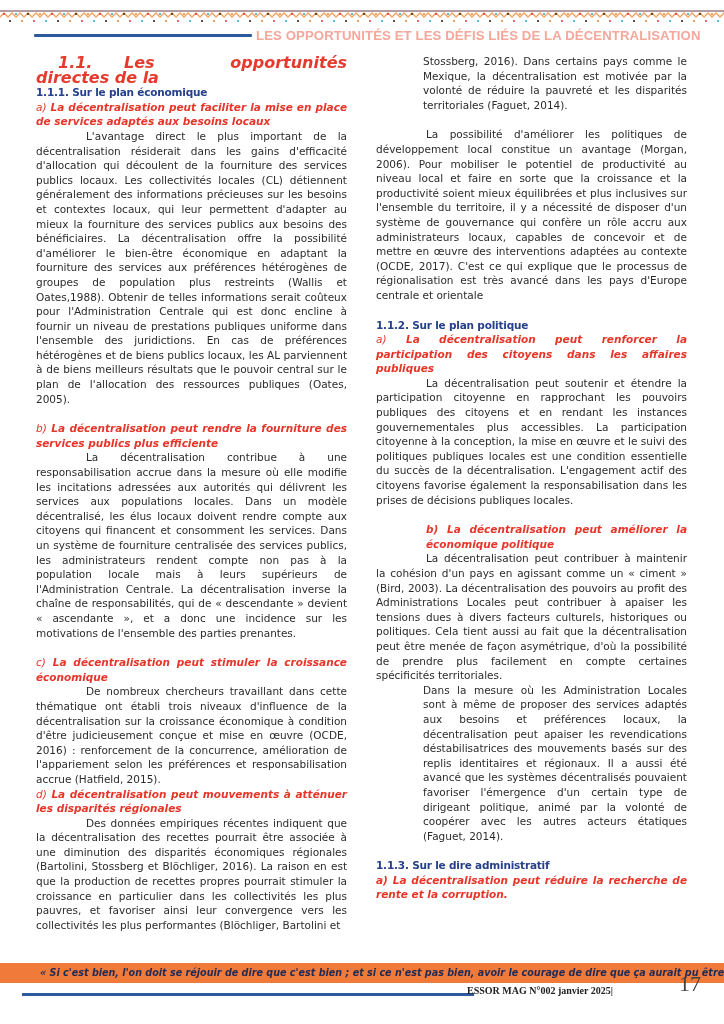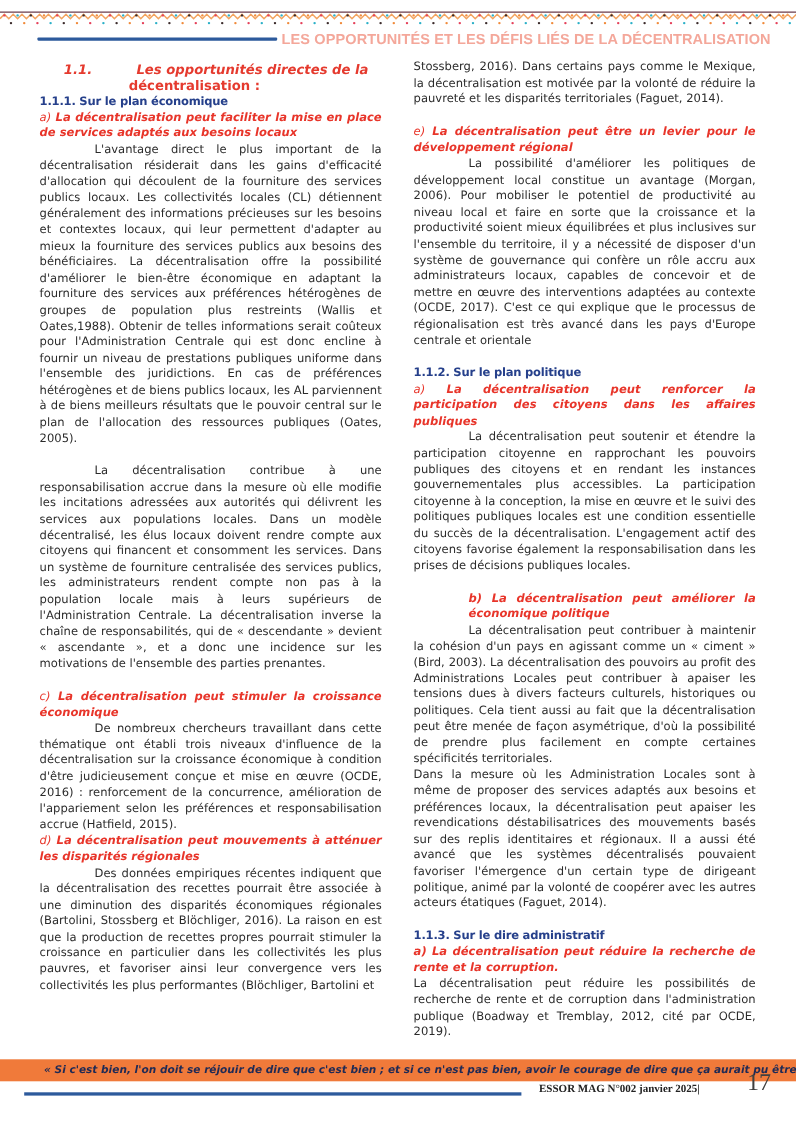--- a/index.html
+++ b/index.html
@@ -6,35 +6,35 @@
   body { width: 724px; height: 1024px; position: relative; overflow: hidden; font-family: "DejaVu Sans", sans-serif; color: #2b2b2b; }
 
   .border-top { position: absolute; left: 0; top: 0; width: 724px; height: 26px; }
   .header-line { position: absolute; left: 34px; top: 34px; width: 218px; height: 3px; background: #2d5a9c; border-radius: 1px; }
   .header-title { position: absolute; left: 256px; top: 28px; font-family: "Liberation Sans", sans-serif; font-weight: bold; font-size: 13.2px; letter-spacing: 0.1px; color: #f4a79a; white-space: nowrap; }
 
   .col { position: absolute; top: 56px; width: 311px; font-size: 10.5px; line-height: 14.6px; text-align: justify; }
   .col-left { left: 36px; }
   .col-right { left: 376px; top: 54px; }
 
-  .h11 { color: #e53a2e; font-weight: bold; font-style: italic; font-size: 12px; line-height: 14.6px; }
+  .h11 { color: #e53a2e; font-weight: bold; font-style: italic; font-size: 16px; line-height: 14.6px; }
   .h11 .num { display: inline-block; width: 88px; padding-left: 22px; box-sizing: border-box; }
   .h11 .l2 { padding-left: 81px; font-style: normal; }
   .h111 { color: #26408b; font-weight: bold; font-size: 10.5px; line-height: 14.6px; letter-spacing: -0.2px; }
   .sub { color: #e8352a; font-weight: bold; font-style: italic; line-height: 14.6px; }
   .sub .letter { font-weight: normal; }
   .sub.indent { padding-left: 50px; }
   .para { text-indent: 50px; margin: 0; }
-  .para.noind { text-indent: 0; }
+  .para.noind { text-indent: 0; margin-left: 47px; }
   .gap { height: 15px; }
 
   .quote-bar { position: absolute; left: 0; top: 963px; width: 724px; height: 20px; background: #f07a3a; }
   .quote-text { position: absolute; left: 40px; top: 965px; width: 640px; color: #1f2a55; font-weight: bold; font-style: italic; font-size: 9.6px; line-height: 16px; white-space: nowrap; text-align: center; }
   .footer-line { position: absolute; left: 22px; top: 993px; width: 452px; height: 3px; background: #2d5a9c; }
-  .footer-mag { position: absolute; left: 490px; top: 985px; font-family: "Liberation Serif", serif; font-weight: bold; font-size: 10px; color: #222; white-space: nowrap; }
+  .footer-mag { position: absolute; left: 467px; top: 985px; font-family: "Liberation Serif", serif; font-weight: bold; font-size: 10px; color: #222; white-space: nowrap; }
   .page-num { position: absolute; left: 679px; top: 971px; font-family: "Liberation Serif", serif; font-size: 22px; color: #404040; }
 </style>
 </head>
 <body>
 
 <svg class="border-top" viewBox="0 0 724 26" preserveAspectRatio="none">
   <line x1="0" y1="11" x2="724" y2="11" stroke="#6b3b4a" stroke-width="1.2"></line>
   <g id="zig">
       <path d="M0 17 L4 13 L8 17 L12 13 L16 17 L20 13 L24 17 L28 13 L32 17 L36 13 L40 17 L44 13 L48 17 L52 13 L56 17 L60 13 L64 17 L68 13 L72 17 L76 13 L80 17 L84 13 L88 17 L92 13 L96 17 L100 13 L104 17 L108 13 L112 17 L116 13 L120 17 L124 13 L128 17 L132 13 L136 17 L140 13 L144 17 L148 13 L152 17 L156 13 L160 17 L164 13 L168 17 L172 13 L176 17 L180 13 L184 17 L188 13 L192 17 L196 13 L200 17 L204 13 L208 17 L212 13 L216 17 L220 13 L224 17 L228 13 L232 17 L236 13 L240 17 L244 13 L248 17 L252 13 L256 17 L260 13 L264 17 L268 13 L272 17 L276 13 L280 17 L284 13 L288 17 L292 13 L296 17 L300 13 L304 17 L308 13 L312 17 L316 13 L320 17 L324 13 L328 17 L332 13 L336 17 L340 13 L344 17 L348 13 L352 17 L356 13 L360 17 L364 13 L368 17 L372 13 L376 17 L380 13 L384 17 L388 13 L392 17 L396 13 L400 17 L404 13 L408 17 L412 13 L416 17 L420 13 L424 17 L428 13 L432 17 L436 13 L440 17 L444 13 L448 17 L452 13 L456 17 L460 13 L464 17 L468 13 L472 17 L476 13 L480 17 L484 13 L488 17 L492 13 L496 17 L500 13 L504 17 L508 13 L512 17 L516 13 L520 17 L524 13 L528 17 L532 13 L536 17 L540 13 L544 17 L548 13 L552 17 L556 13 L560 17 L564 13 L568 17 L572 13 L576 17 L580 13 L584 17 L588 13 L592 17 L596 13 L600 17 L604 13 L608 17 L612 13 L616 17 L620 13 L624 17 L628 13 L632 17 L636 13 L640 17 L644 13 L648 17 L652 13 L656 17 L660 13 L664 17 L668 13 L672 17 L676 13 L680 17 L684 13 L688 17 L692 13 L696 17 L700 13 L704 17 L708 13 L712 17 L716 13 L720 17 L724 13 L728 17" fill="none" stroke="#f3a35f" stroke-width="1.4"></path>
       <circle cx="4" cy="14" r="1.1" fill="#e5405a"></circle>
@@ -160,57 +160,55 @@
     </g>
 </svg>
 
 <div class="header-line"></div>
 <div class="header-title">LES OPPORTUNITÉS ET LES DÉFIS LIÉS DE LA DÉCENTRALISATION</div>
 
 <div class="col col-left">
   <div class="h11">
     <span class="num">1.1.</span><span>Les opportunités directes de la</span>
   </div>
-  <div class="h11"><span class="l2">décentralisation :</span></div>
   <div class="h111">1.1.1. Sur le plan économique</div>
 
   <div class="sub"><span class="letter">a)</span> <span>La décentralisation peut faciliter la mise en place de services adaptés aux besoins locaux</span></div>
   <p class="para">L'avantage direct le plus important de la décentralisation résiderait dans les gains d'efficacité d'allocation qui découlent de la fourniture des services publics locaux. Les collectivités locales (CL) détiennent généralement des informations précieuses sur les besoins et contextes locaux, qui leur permettent d'adapter au mieux la fourniture des services publics aux besoins des bénéficiaires. La décentralisation offre la possibilité d'améliorer le bien-être économique en adaptant la fourniture des services aux préférences hétérogènes de groupes de population plus restreints (Wallis et Oates,1988). Obtenir de telles informations serait coûteux pour l'Administration Centrale qui est donc encline à fournir un niveau de prestations publiques uniforme dans l'ensemble des juridictions. En cas de préférences hétérogènes et de biens publics locaux, les AL parviennent à de biens meilleurs résultats que le pouvoir central sur le plan de l'allocation des ressources publiques (Oates, 2005).</p>
   <div class="gap"></div>
 
+  <div class="sub"><span class="letter">b)</span> <span>La décentralisation peut rendre la fourniture des services publics plus efficiente</span></div>
   <p class="para">La décentralisation contribue à une responsabilisation accrue dans la mesure où elle modifie les incitations adressées aux autorités qui délivrent les services aux populations locales. Dans un modèle décentralisé, les élus locaux doivent rendre compte aux citoyens qui financent et consomment les services. Dans un système de fourniture centralisée des services publics, les administrateurs rendent compte non pas à la population locale mais à leurs supérieurs de l'Administration Centrale. La décentralisation inverse la chaîne de responsabilités, qui de « descendante » devient « ascendante », et a donc une incidence sur les motivations de l'ensemble des parties prenantes.</p>
   <div class="gap"></div>
 
   <div class="sub"><span class="letter">c)</span> <span>La décentralisation peut stimuler la croissance économique</span></div>
   <p class="para">De nombreux chercheurs travaillant dans cette thématique ont établi trois niveaux d'influence de la décentralisation sur la croissance économique à condition d'être judicieusement conçue et mise en œuvre (OCDE, 2016) : renforcement de la concurrence, amélioration de l'appariement selon les préférences et responsabilisation accrue (Hatfield, 2015).</p>
 
   <div class="sub"><span class="letter">d)</span> <span>La décentralisation peut mouvements à atténuer les disparités régionales</span></div>
   <p class="para">Des données empiriques récentes indiquent que la décentralisation des recettes pourrait être associée à une diminution des disparités économiques régionales (Bartolini, Stossberg et Blöchliger, 2016). La raison en est que la production de recettes propres pourrait stimuler la croissance en particulier dans les collectivités les plus pauvres, et favoriser ainsi leur convergence vers les collectivités les plus performantes (Blöchliger, Bartolini et</p>
 </div>
 
 <div class="col col-right">
   <p class="para noind">Stossberg, 2016). Dans certains pays comme le Mexique, la décentralisation est motivée par la volonté de réduire la pauvreté et les disparités territoriales (Faguet, 2014).</p>
   <div class="gap"></div>
 
-  <div class="sub"><span class="letter">e)</span> <span>La décentralisation peut être un levier pour le développement régional</span></div>
   <p class="para">La possibilité d'améliorer les politiques de développement local constitue un avantage (Morgan, 2006). Pour mobiliser le potentiel de productivité au niveau local et faire en sorte que la croissance et la productivité soient mieux équilibrées et plus inclusives sur l'ensemble du territoire, il y a nécessité de disposer d'un système de gouvernance qui confère un rôle accru aux administrateurs locaux, capables de concevoir et de mettre en œuvre des interventions adaptées au contexte (OCDE, 2017). C'est ce qui explique que le processus de régionalisation est très avancé dans les pays d'Europe centrale et orientale</p>
   <div class="gap"></div>
 
   <div class="h111">1.1.2. Sur le plan politique</div>
   <div class="sub"><span class="letter">a)</span> <span>La décentralisation peut renforcer la participation des citoyens dans les affaires publiques</span></div>
   <p class="para">La décentralisation peut soutenir et étendre la participation citoyenne en rapprochant les pouvoirs publiques des citoyens et en rendant les instances gouvernementales plus accessibles. La participation citoyenne à la conception, la mise en œuvre et le suivi des politiques publiques locales est une condition essentielle du succès de la décentralisation. L'engagement actif des citoyens favorise également la responsabilisation dans les prises de décisions publiques locales.</p>
   <div class="gap"></div>
 
   <div class="sub indent">b) La décentralisation peut améliorer la économique politique</div>
   <p class="para">La décentralisation peut contribuer à maintenir la cohésion d'un pays en agissant comme un « ciment » (Bird, 2003). La décentralisation des pouvoirs au profit des Administrations Locales peut contribuer à apaiser les tensions dues à divers facteurs culturels, historiques ou politiques. Cela tient aussi au fait que la décentralisation peut être menée de façon asymétrique, d'où la possibilité de prendre plus facilement en compte certaines spécificités territoriales.</p>
   <p class="para noind">Dans la mesure où les Administration Locales sont à même de proposer des services adaptés aux besoins et préférences locaux, la décentralisation peut apaiser les revendications déstabilisatrices des mouvements basés sur des replis identitaires et régionaux. Il a aussi été avancé que les systèmes décentralisés pouvaient favoriser l'émergence d'un certain type de dirigeant politique, animé par la volonté de coopérer avec les autres acteurs étatiques (Faguet, 2014).</p>
   <div class="gap"></div>
 
   <div class="h111">1.1.3. Sur le dire administratif</div>
   <div class="sub">a) La décentralisation peut réduire la recherche de rente et la corruption.</div>
-  <p class="para noind">La décentralisation peut réduire les possibilités de recherche de rente et de corruption dans l'administration publique (Boadway et Tremblay, 2012, cité par OCDE, 2019).</p>
 </div>
 
 <div class="quote-bar"></div>
 <div class="quote-text">« Si c'est bien, l'on doit se réjouir de dire que c'est bien ; et si ce n'est pas bien, avoir le courage de dire que ça aurait pu être mieux » (A.B.Y.)</div>
 <div class="footer-line"></div>
 <div class="footer-mag">ESSOR MAG  N°002   janvier 2025|</div>
 <div class="page-num">17</div>
 
 </body></html>

